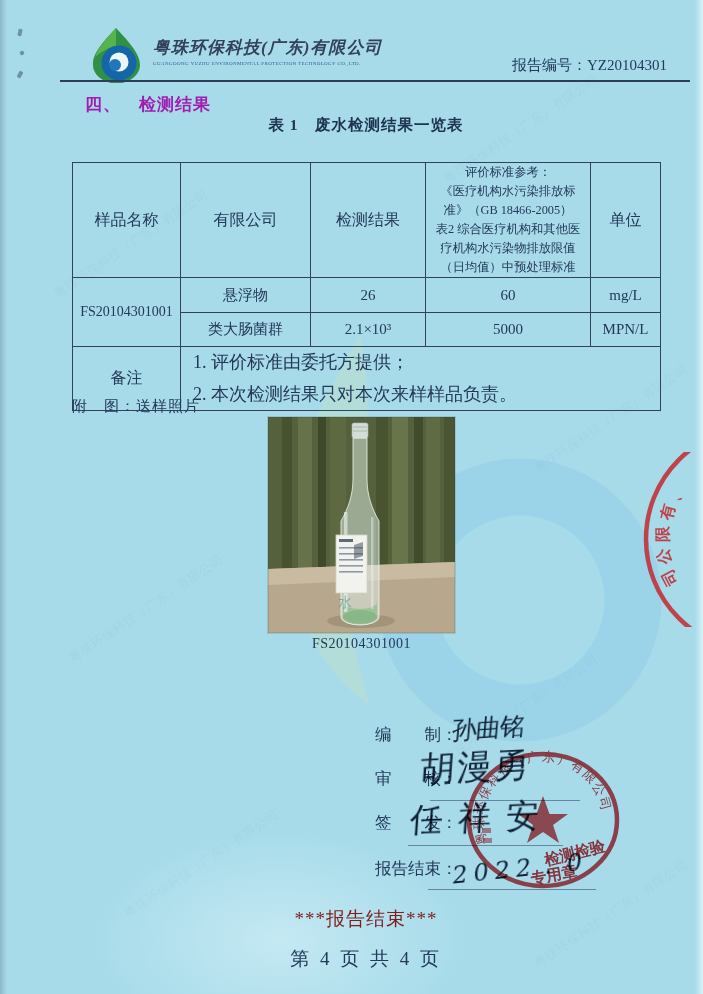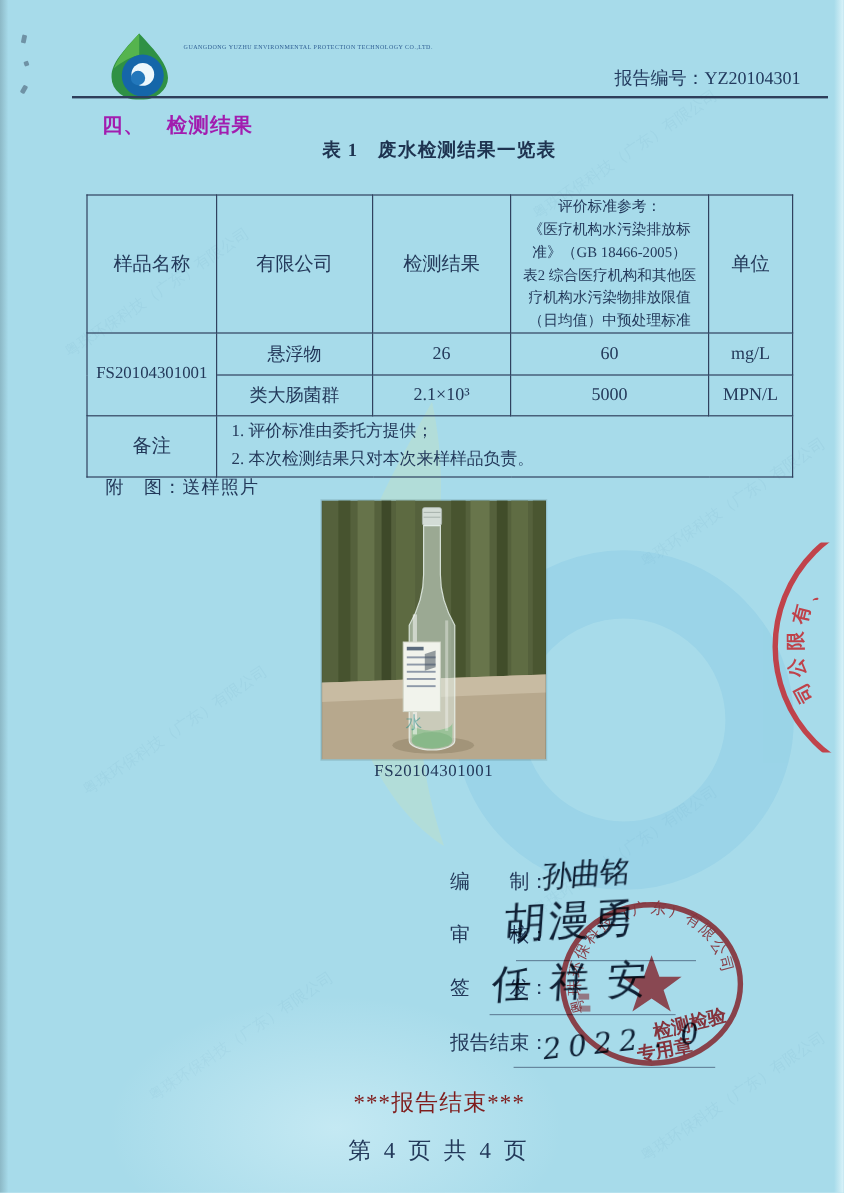--- a/index.html
+++ b/index.html
@@ -26,21 +26,21 @@
   
   .sec-title{font-size:17px;font-weight:bold;letter-spacing:1px;color:#a21caf;}
   .tbl-caption{font-size:15.5px;font-weight:bold;text-align:center;color:#1e3350;letter-spacing:1px;}
   
   table.rpt{border-collapse:collapse;table-layout:fixed;width:588px;}
   table.rpt td{border:1px solid #31425f;text-align:center;vertical-align:middle;color:#23395a;padding:0 3px;}
   .h-cell{font-size:16px;margin-top:13px;}
   .std-cell{font-size:12.3px;line-height:1.55;white-space:pre-line;}
   .d-cell{font-size:15px;}
   .sample-cell{font-size:14px;}
-  .remark-cell{text-align:left !important;font-size:14px;line-height:1.75;padding-left:12px !important;white-space:pre-line;}
+  .remark-cell{text-align:left !important;font-size:18px;line-height:1.75;padding-left:12px !important;white-space:pre-line;}
   
   .fig-label{font-size:15px;color:#23395a;letter-spacing:1px;}
   .photo-frame{width:187px;height:216px;box-shadow:0 0 0 1px rgba(40,60,60,.15);}
   .photo-caption{width:187px;text-align:center;font-size:14px;color:#23395a;letter-spacing:.5px;}
   
   .sig-label{font-size:16.5px;color:#23395a;}
   .scrawl{font-family:"DejaVu Serif",serif;color:#17263a;mix-blend-mode:multiply;filter:blur(.35px);white-space:nowrap;}
   .sig-line{height:1px;background:#31425f;opacity:.55;}
   
   .stamp{mix-blend-mode:multiply;opacity:.9;}
@@ -72,20 +72,21 @@
 <div class="abs glow" style="left:90px;top:830px;"></div>
 
 <svg class="abs" style="left:86px;top:27px;" width="60" height="56" viewBox="0 0 60 56">
   <path d="M30,1 C16,16 6,27 7,38 a23.5,18.5 0 0 0 47,0 C54,27 44,16 30,1 Z" fill="#2f9145"></path>
   <path d="M30,1 C20,12 12,21 9,30 C16,24 24,20 30,19 C30,13 30,7 30,1 Z" fill="#55b44e"></path>
   <circle cx="33" cy="36" r="17.5" fill="#1566a9"></circle>
   <circle cx="33" cy="35" r="9.5" fill="#ecf7fc"></circle>
   <circle cx="29" cy="38" r="6" fill="#2277bb"></circle>
 </svg>
 <div class="abs" style="left:153px;top:36px;">
+  <div class="company-cn">粤珠环保科技(广东)有限公司</div>
   <div class="company-en">GUANGDONG YUZHU ENVIRONMENTAL PROTECTION TECHNOLOGY CO.,LTD.</div>
 </div>
 <div class="abs report-no" style="left:457px;top:56px;width:210px;text-align:right;">报告编号：YZ20104301</div>
 <div class="abs head-rule" style="left:60px;top:80px;width:630px;"></div>
 
 <div class="abs sec-title" style="left:85px;top:93px;">四、　检测结果</div>
 <div class="abs tbl-caption" style="left:72px;top:115px;width:588px;">表 1　废水检测结果一览表</div>
 
 <div class="abs" style="left:72px;top:162px;">
   <table class="rpt">
@@ -124,21 +125,21 @@
     </tr>
     <tr style="height:51px">
       <td class="h-cell">备注</td>
       <td class="remark-cell" colspan="4">1. 评价标准由委托方提供；
 2. 本次检测结果只对本次来样样品负责。</td>
     </tr>
   </tbody>
     </table>
 </div>
 
-<div class="abs fig-label" style="left:88px;top:397px;">附　图：送样照片</div>
+<div class="abs fig-label" style="left:72px;top:397px;">附　图：送样照片</div>
 
 <svg class="abs photo-frame" style="left:268px;top:417px;" width="187" height="216" viewBox="0 0 187 216">
 
   <rect x="0" y="0" width="187" height="152" fill="#55613c"></rect>
   <rect x="14" y="0" width="10" height="152" fill="#47532f"></rect>
   <rect x="30" y="0" width="14" height="152" fill="#66734a"></rect>
   <rect x="50" y="0" width="8" height="152" fill="#3e4929"></rect>
   <rect x="62" y="0" width="16" height="152" fill="#5d6a41"></rect>
   <rect x="108" y="0" width="12" height="152" fill="#48542f"></rect>
   <rect x="124" y="0" width="16" height="152" fill="#68754b"></rect>

